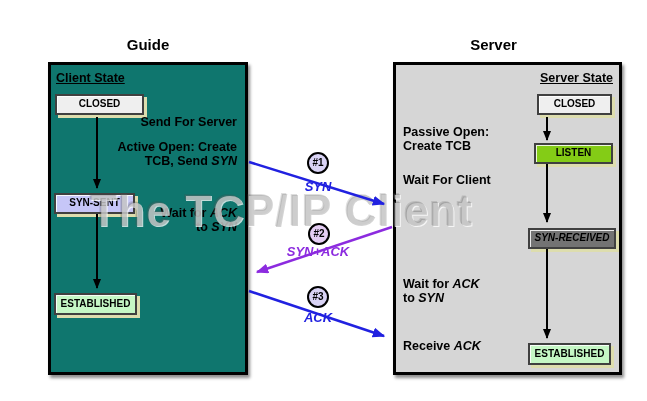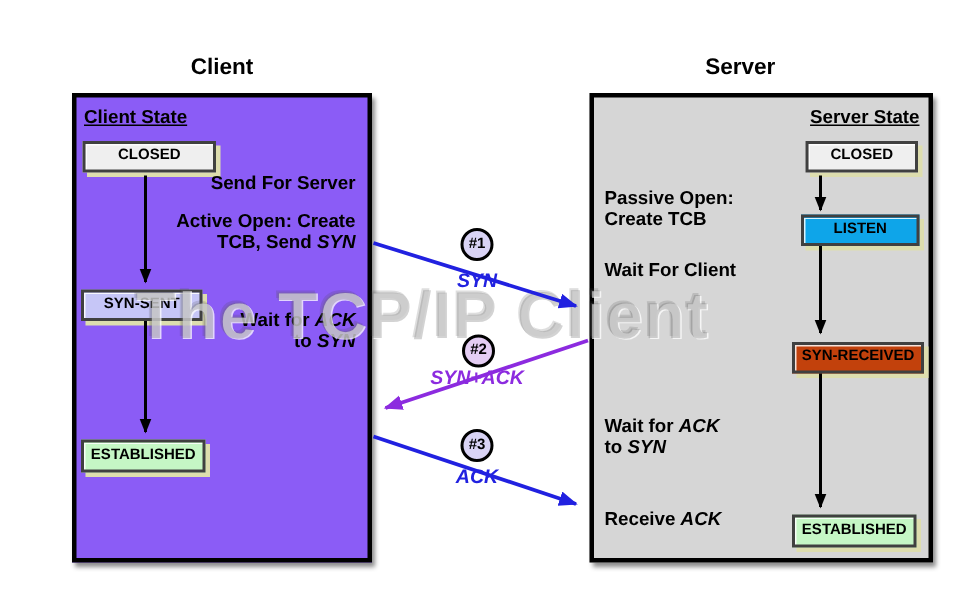--- a/index.html
+++ b/index.html
@@ -49,43 +49,43 @@
              white-space:nowrap;color:rgba(110,110,110,0.30);z-index:2;pointer-events:none;
              text-shadow:1px 1px 0 rgba(255,255,255,0.75), -1px -1px 0 rgba(70,70,70,0.18);}
 
   .overlay{position:absolute;left:0;top:0;z-index:4;pointer-events:none;}
 </style>
 </head>
 <body>
 
 <div class="canvas">
 
-  <div class="panel-title client">Client</div>
+  <div class="panel-title client">Guide</div>
   <div class="panel-title server">Server</div>
 
-  <div class="panel panel-client" style="background: #8b5cf6;">
+  <div class="panel panel-client" style="background: #0f766e;">
     <div class="state-header left">Client State</div>
 
     <div class="state-box s-c-closed" style="background: rgb(239, 239, 239);">CLOSED</div>
     <div class="state-box s-c-synsent" style="background: rgb(198, 198, 247);">SYN-SENT</div>
     <div class="state-box s-c-est" style="background: rgb(197, 247, 197);">ESTABLISHED</div>
 
     <div class="ann right a-c-1"><span>Send For Server</span></div>
     <div class="ann right a-c-2"><span>Active Open: Create
 TCB, Send </span><span class="it">SYN</span></div>
     <div class="ann right a-c-3"><span>Wait for </span><span class="it">ACK</span><span>
 to </span><span class="it">SYN</span></div>
   </div>
 
   <div class="panel panel-server" style="background: rgb(214, 214, 214);">
     <div class="state-header right">Server State</div>
 
     <div class="state-box s-s-closed" style="background: rgb(239, 239, 239);">CLOSED</div>
-    <div class="state-box s-s-listen" style="background: #0ea5e9;">LISTEN</div>
-    <div class="state-box s-s-synrec" style="background: #c2410c;">SYN-RECEIVED</div>
+    <div class="state-box s-s-listen" style="background: #84cc16;">LISTEN</div>
+    <div class="state-box s-s-synrec" style="background: #737373; font-style: italic;">SYN-RECEIVED</div>
     <div class="state-box s-s-est" style="background: rgb(197, 247, 197);">ESTABLISHED</div>
 
     <div class="ann left a-s-2"><span>Wait For Client</span></div>
     <div class="ann left a-s-1"><span>Passive Open:
 Create TCB</span></div>
     <div class="ann left a-s-4"><span>Wait for </span><span class="it">ACK</span><span>
 to </span><span class="it">SYN</span></div>
     <div class="ann left a-s-5"><span>Receive </span><span class="it">ACK</span></div>
   </div>
 

